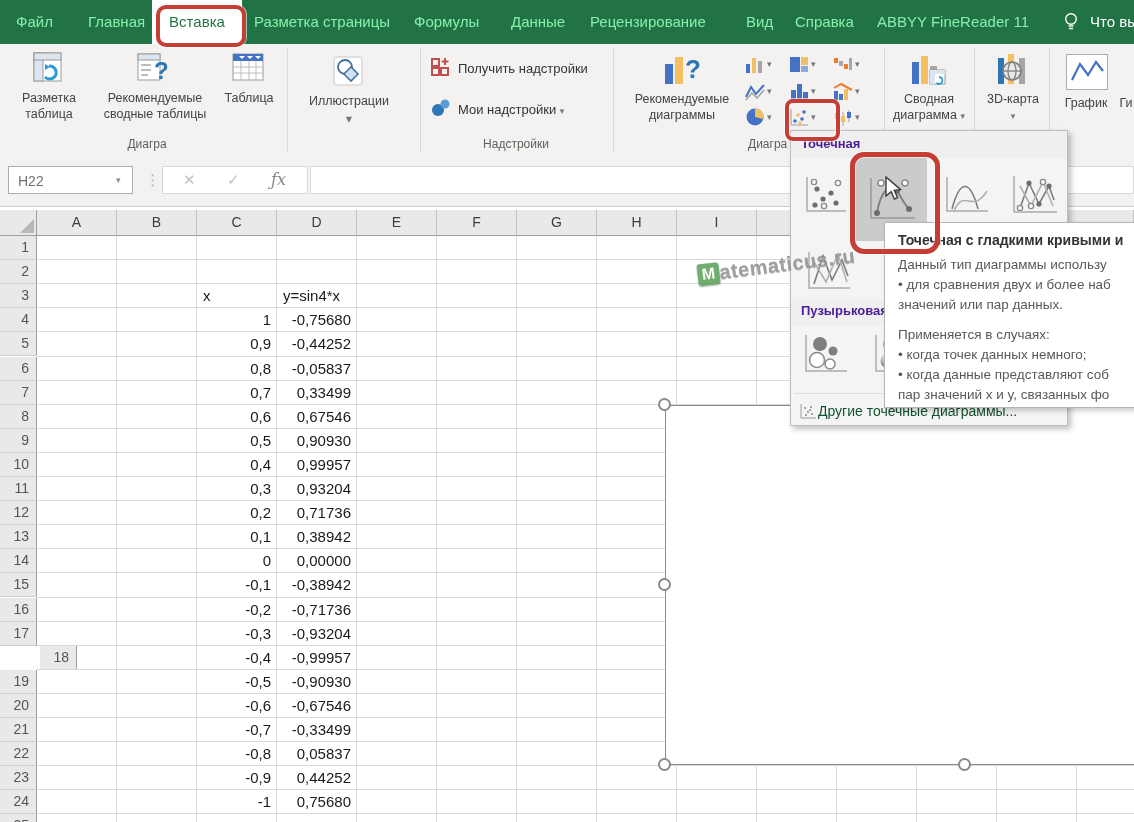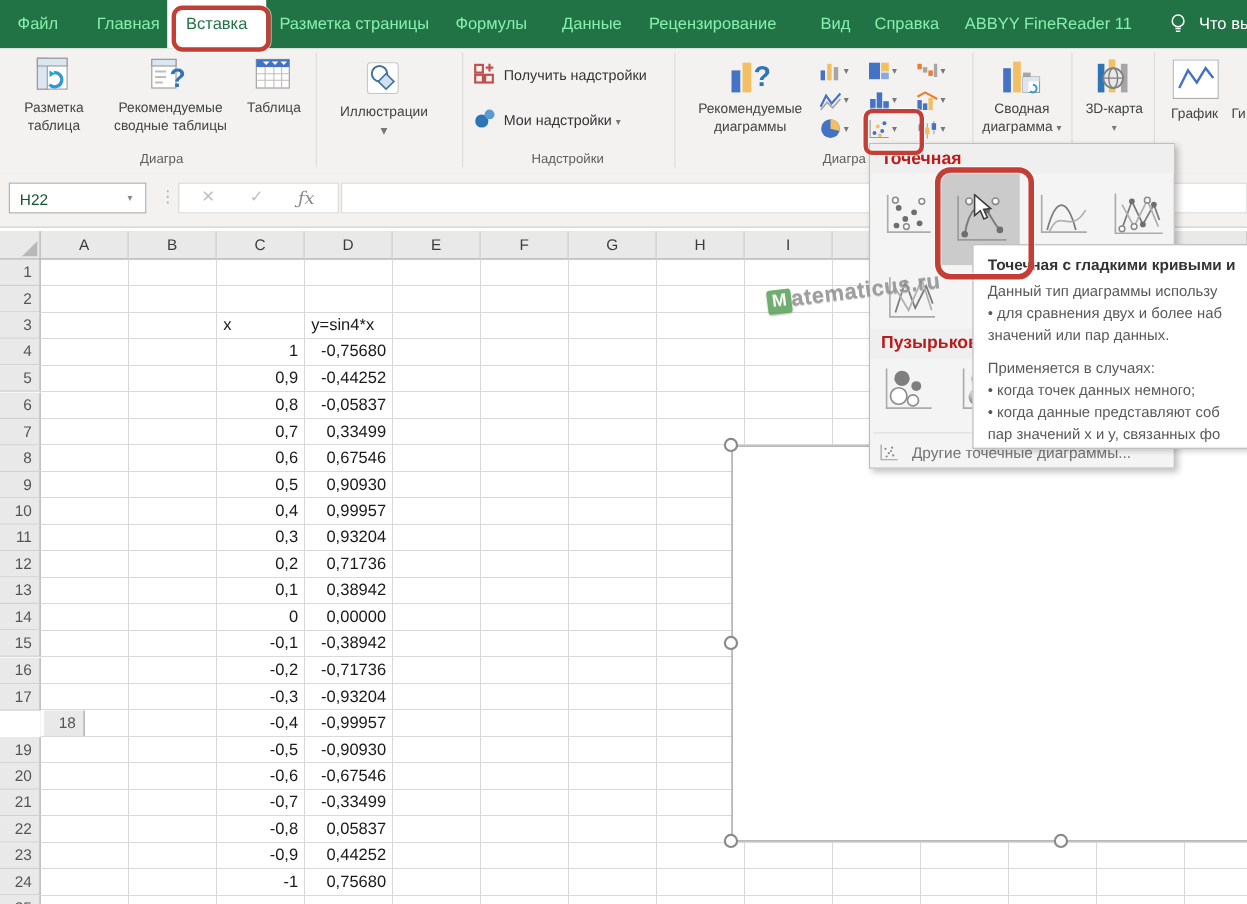--- a/index.html
+++ b/index.html
@@ -20,21 +20,21 @@
   .vsep{position:absolute;top:4px;width:1px;height:104px;background:#dcdad8;}
   .grouplabel{position:absolute;top:93px;font-size:12px;color:#605e5c;text-align:center;}
   .biglabel{position:absolute;font-size:12.5px;color:#444;text-align:center;line-height:1.25;}
   .rowlabel{position:absolute;font-size:13px;color:#333;white-space:nowrap;}
   .car{font-size:9px;color:#777;}
   .minibtn{position:absolute;width:40px;height:24px;display:flex;align-items:center;gap:2px;}
 
   
   #fbar{position:absolute;left:0;top:158px;width:1134px;height:48px;background:#f3f2f1;border-bottom:1px solid #d0cecb;z-index:3;}
   #namebox{position:absolute;left:8px;top:8px;width:125px;height:28px;background:#fff;border:1px solid #ababab;
-           font-size:14px;color:#14532d;line-height:28px;padding-left:9px;box-sizing:border-box;}
+           font-size:14px;color:#737373;line-height:28px;padding-left:9px;box-sizing:border-box;}
   #nbcaret{position:absolute;left:116px;top:8px;line-height:28px;font-size:9px;color:#8a8a8a;}
   #fdots{position:absolute;left:145px;top:8px;line-height:28px;color:#b5b3b1;font-size:15px;}
   #fbtns{position:absolute;left:162px;top:8px;width:146px;height:28px;background:#fff;border:1px solid #dad8d6;box-sizing:border-box;}
   .fglyph{position:absolute;top:0;height:26px;line-height:26px;font-size:15px;color:#c3c1bf;}
   #fxg{font-family:"DejaVu Serif",serif;font-style:italic;color:#8a8886;font-size:16px;}
   #ffield{position:absolute;left:310px;top:8px;width:824px;height:28px;background:#fff;border:1px solid #dad8d6;box-sizing:border-box;}
 
   
   #sheet{position:absolute;left:0;top:206px;width:1134px;height:616px;background:#fff;z-index:1;}
   #corner{position:absolute;left:0;top:4px;width:37px;height:26px;background:#e9e9e9;border-right:1px solid #9f9f9f;border-bottom:1px solid #9f9f9f;box-sizing:border-box;}
@@ -58,27 +58,27 @@
 
   
   #watermark{position:absolute;left:697px;top:254px;transform:rotate(-7deg);z-index:6;display:flex;align-items:center;opacity:.85;}
   #wm-logo{width:22px;height:22px;background:#57a056;color:#fff;font-weight:bold;font-size:16px;text-align:center;line-height:22px;border-radius:3px;box-shadow:0 1px 2px rgba(0,0,0,.3);}
   #wm-text{font-size:20px;font-weight:bold;color:#8f8f8f;text-shadow:0 1px 0 #bbb;letter-spacing:.5px;}
 
   
   #dropdown{position:absolute;left:790px;top:130px;width:278px;height:296px;background:#f4f4f4;
             border:1px solid #bdbdbd;box-shadow:3px 3px 6px rgba(0,0,0,.25);z-index:5;box-sizing:border-box;}
   .ddband{position:absolute;left:0;width:100%;height:27px;background:#efefef;}
-  .ddtitle{position:absolute;left:10px;font-size:16px;font-weight:bold;color:#b91c1c;white-space:nowrap;}
+  .ddtitle{position:absolute;left:10px;font-size:13px;font-weight:bold;color:#4c1d95;white-space:nowrap;}
   .ddslot{position:absolute;display:flex;align-items:center;justify-content:center;background:transparent;}
   .ddslot.sel{background:#cbcbcb;}
   #ddsep{position:absolute;left:3px;right:3px;top:262px;height:1px;background:#dcdcdc;}
   #ddfooter{position:absolute;left:0;top:266px;width:100%;height:28px;display:flex;align-items:center;}
   #ddfooter-icon{margin-left:8px;}
-  #ddfooter-label{margin-left:12px;font-size:14px;color:#737373;white-space:nowrap;}
+  #ddfooter-label{margin-left:1px;font-size:14px;color:#14532d;white-space:nowrap;}
 
   
   #tooltip{position:absolute;left:884px;top:222px;width:270px;height:186px;background:#fff;border:1px solid #b5b5b5;
            box-shadow:3px 3px 5px rgba(0,0,0,.2);z-index:7;box-sizing:border-box;padding:9px 0 0 13px;overflow:hidden;}
   #tt-title{font-size:14px;font-weight:bold;color:#333;margin-bottom:7px;white-space:nowrap;}
   .ttline{font-size:13.5px;color:#595959;line-height:20px;white-space:nowrap;}
   .ttgap{height:10px;}
 
   
   .ring{position:absolute;border:4px solid #c43e36;border-radius:10px;z-index:9;box-shadow:0 0 0 1px rgba(255,255,255,.6), inset 0 0 0 1px rgba(255,255,255,.6);}

